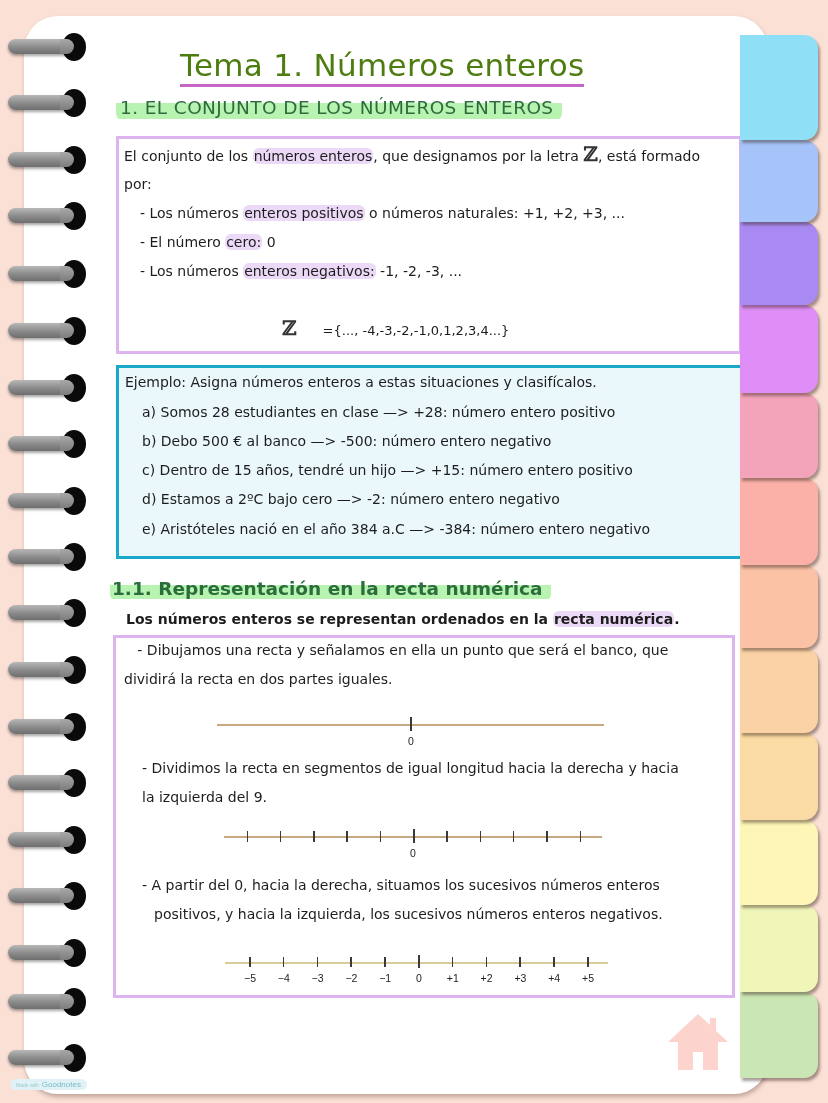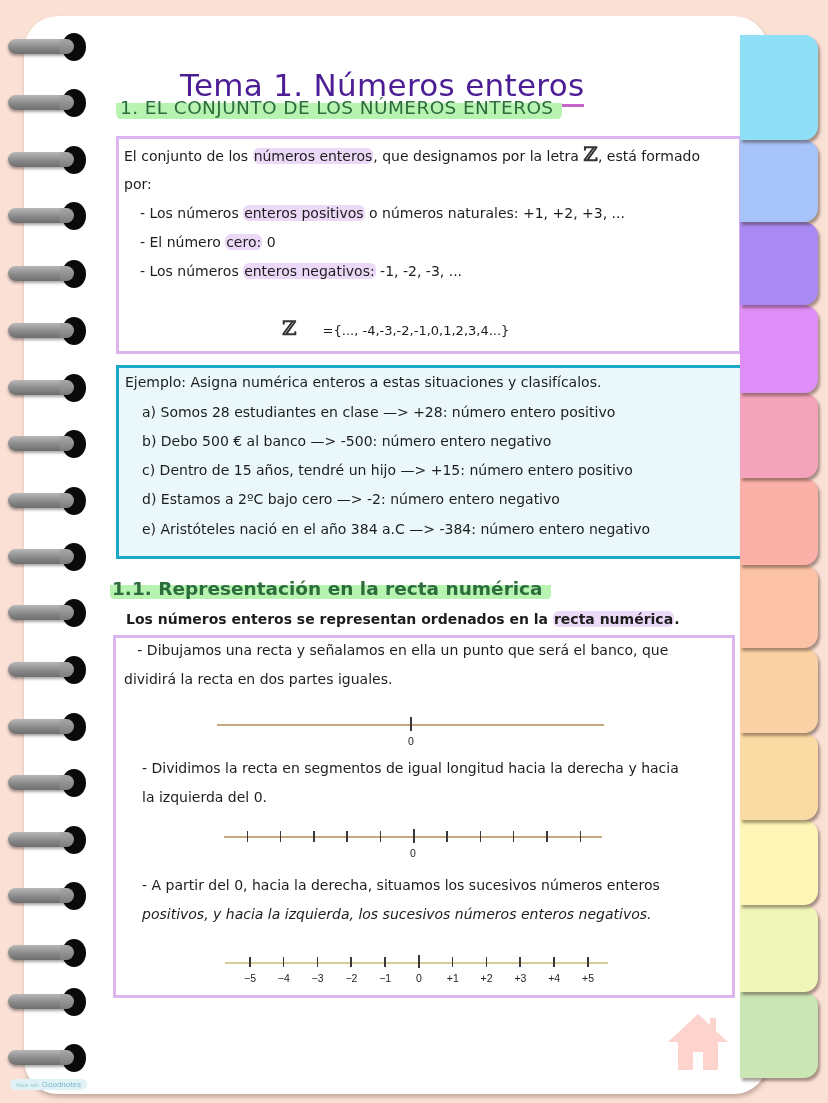--- a/index.html
+++ b/index.html
@@ -40,22 +40,22 @@
     z-index: -1;
   }
   .ring .cap {
     position: absolute; left: 52px; top: 6px;
     width: 14px; height: 15px; border-radius: 0 8px 8px 0;
     background: linear-gradient(#a8a8a8, #7d7d7d);
   }
   .title {
     position: absolute; left: 180px; top: 46px;
     font-family: "DejaVu Sans", sans-serif;
-    font-size: 31px; color: #4c1d95; letter-spacing: 0.3px;
-    border-bottom: 3px solid #c465c7; padding-bottom: 0px; line-height: 38px; margin-top: 20px;
+    font-size: 31px; color: #4d7c0f; letter-spacing: 0.3px;
+    border-bottom: 3px solid #c465c7; padding-bottom: 0px; line-height: 38px;
   }
   .h1 {
     position: absolute; left: 116px; top: 95px;
     font-size: 18.5px; color: #2b6d3b; letter-spacing: 0.4px;
     background: linear-gradient(to bottom, transparent 30%, #b9f3b2 30%, #b9f3b2 92%, transparent 92%);
     border-radius: 8px; padding: 0 8px 0 4px; line-height: 26px;
   }
   .box {
     position: absolute;
     border: 3px solid #dcb4f0;
@@ -217,21 +217,21 @@
   <span>- El número </span><span class="hl">cero:</span><span> 0</span>
 </div>
 <div class="t" style="left:140px; top:261px;">
   <span>- Los números </span><span class="hl">enteros negativos:</span><span> -1, -2, -3, ...</span>
 </div>
 <div class="t" style="left:282px; top:318px;">
   <span class="zz">ℤ</span><span style="display:inline-block;width:26px;"></span><span style="font-size:13px;">={..., -4,-3,-2,-1,0,1,2,3,4...}</span>
 </div>
 
 <div class="box blue" style="left:116px; top:365px; width:628px; height:194px;"></div>
-<div class="t" style="left:125px; top:372px;">Ejemplo: Asigna numérica enteros a estas situaciones y clasifícalos.</div>
+<div class="t" style="left:125px; top:372px;">Ejemplo: Asigna números enteros a estas situaciones y clasifícalos.</div>
 <div class="t" style="left:142px; top:402px;">a) Somos 28 estudiantes en clase —&gt; +28: número entero positivo</div>
 <div class="t" style="left:142px; top:431px;">b) Debo 500 € al banco —&gt; -500: número entero negativo</div>
 <div class="t" style="left:142px; top:460px;">c) Dentro de 15 años, tendré un hijo —&gt; +15: número entero positivo</div>
 <div class="t" style="left:142px; top:489px;">d) Estamos a 2ºC bajo cero —&gt; -2: número entero negativo</div>
 <div class="t" style="left:142px; top:519px;">e) Aristóteles nació en el año 384 a.C —&gt; -384: número entero negativo</div>
 
 <div class="h2">1.1.  Representación en la recta numérica</div>
 <div class="t" style="left:126px; top:609px;font-weight:bold;">
   <span>Los números enteros se representan ordenados en la </span><span class="hl">recta numérica</span><span>.</span>
 </div>
@@ -241,40 +241,40 @@
 <div class="t" style="left:124px; top:640px; white-space:pre;">   - Dibujamos una recta y señalamos en ella un punto que será el banco, que</div>
 <div class="t" style="left:124px; top:669px;">dividirá la recta en dos partes iguales.</div>
 
 <div>
   <div class="nl" style="left:217px; top:724px; width:387px;"></div>
   <div class="tick" style="left:410px; top:717px; height:14px;"></div>
   <div class="nlabel" style="left:411px; top:735px;">0</div>
 </div>
 
 <div class="t" style="left:142px; top:758px;">- Dividimos la recta en segmentos de igual longitud hacia la derecha y hacia</div>
-<div class="t" style="left:142px; top:787px;">la izquierda del 0.</div>
+<div class="t" style="left:142px; top:787px;">la izquierda del 9.</div>
 
 <div id="nl2">
   <div class="nl" style="left:224px; top:836px; width:378px;"></div>
   <div class="nlabel" style="left:413px; top:847px;">0</div>
 <div class="tick" style="left: 246.5px; top: 831px; height: 11px;"></div>
     <div class="tick" style="left: 279.8px; top: 831px; height: 11px;"></div>
     <div class="tick" style="left: 313.1px; top: 831px; height: 11px;"></div>
     <div class="tick" style="left: 346.4px; top: 831px; height: 11px;"></div>
     <div class="tick" style="left: 379.7px; top: 831px; height: 11px;"></div>
     <div class="tick" style="left: 413px; top: 829px; height: 14px;"></div>
     <div class="tick" style="left: 446.3px; top: 831px; height: 11px;"></div>
     <div class="tick" style="left: 479.6px; top: 831px; height: 11px;"></div>
     <div class="tick" style="left: 512.9px; top: 831px; height: 11px;"></div>
     <div class="tick" style="left: 546.2px; top: 831px; height: 11px;"></div>
     <div class="tick" style="left: 579.5px; top: 831px; height: 11px;"></div>
   </div>
 
 <div class="t" style="left:142px; top:875px;">- A partir del 0, hacia la derecha, situamos los sucesivos números enteros</div>
-<div class="t" style="left:142px; top:904px;font-style:italic;">positivos, y hacia la izquierda, los sucesivos números enteros negativos.</div>
+<div class="t" style="left:154px; top:904px;">positivos, y hacia la izquierda, los sucesivos números enteros negativos.</div>
 
 <div id="nl3">
   <div class="nl yellow" style="left:225px; top:962px; width:383px;"></div>
 <div class="tick" style="left: 249px; top: 957px; height: 10px;"></div>
     <div class="nlabel" style="left: 250px; top: 972px;">−5</div>
     <div class="tick" style="left: 282.8px; top: 957px; height: 10px;"></div>
     <div class="nlabel" style="left: 283.8px; top: 972px;">−4</div>
     <div class="tick" style="left: 316.6px; top: 957px; height: 10px;"></div>
     <div class="nlabel" style="left: 317.6px; top: 972px;">−3</div>
     <div class="tick" style="left: 350.4px; top: 957px; height: 10px;"></div>

